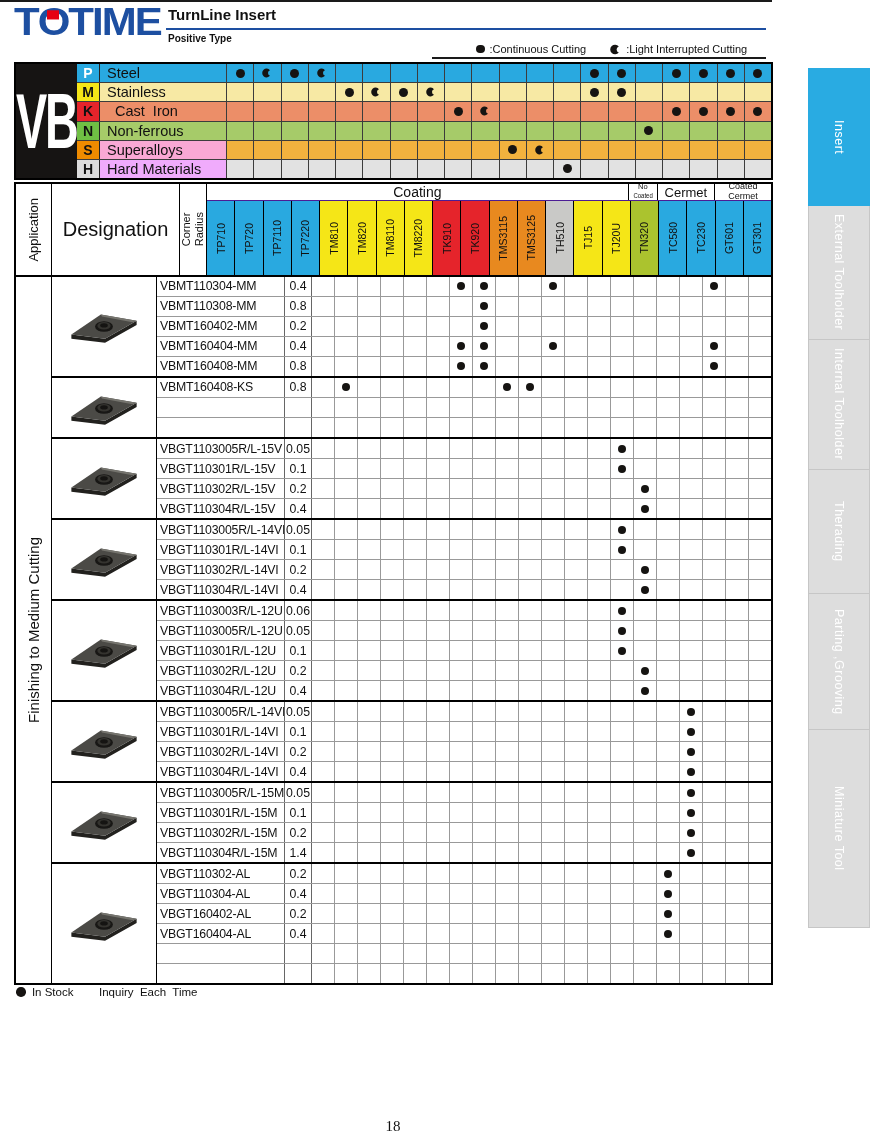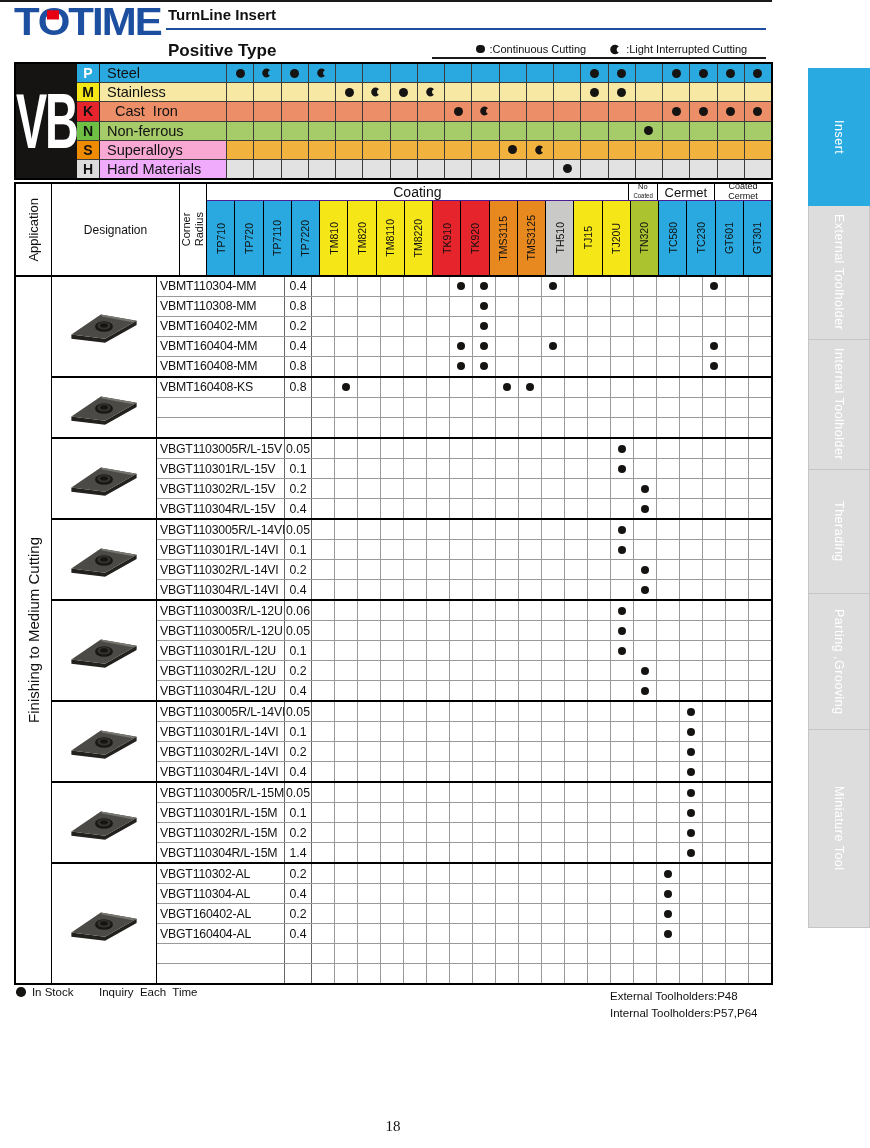--- a/index.html
+++ b/index.html
@@ -10,21 +10,21 @@
 
   
   .brand { position:absolute; left:14px; top:2px; font-weight:bold; font-size:42px;
            color:#1D4FA1; letter-spacing:-2px; line-height:1.05; transform:scaleY(0.92);
            transform-origin:top left; white-space:nowrap; }
   .logo-o { position:relative; display:inline-block; }
   .logo-o::after { content:''; position:absolute; left:50%; top:9px; transform:translateX(-50%);
                    width:12px; height:10px; background:#E60012; }
   .title-block { position:absolute; left:168px; top:6px; }
   .title { font-size:15px; font-weight:bold; }
-  .subtitle { font-size:17px; font-weight:bold; margin-top:18px; }
+  .subtitle { font-size:10px; font-weight:bold; margin-top:10px; }
   .title-rule { position:absolute; left:166px; top:28px; width:600px; height:2px; background:#1D4FA1; }
 
   
   .top-legend { position:absolute; left:476px; top:43px; font-size:11px; display:flex;
                 align-items:center; gap:5px; white-space:nowrap; }
   .legend-gap { width:14px; }
   .legend-rule { position:absolute; left:432px; top:57px; width:334px; height:2px; background:#1a1a1a; }
 
   .dot { display:inline-block; width:8.5px; height:8.5px; border-radius:50%; background:#161412; }
   .cres-wrap { display:inline-flex; }
@@ -49,21 +49,21 @@
   .matrix { flex:1; display:flex; }
   .m-cell { flex:1; display:flex; align-items:center; justify-content:center; border-right:1px solid #3c3c3c; }
   .m-cell:last-child { border-right:none; }
 
   
   .header-table { position:absolute; left:14px; top:182px; width:759px; height:93px;
                   border:2px solid #000; border-bottom:none; display:flex; background:#fff; }
   .h-cell { border-right:1px solid #000; display:flex; align-items:center; justify-content:center; }
   .h-app  { width:36px; }
   .h-chip { width:105px; font-size:14px; }
-  .h-desig{ width:128px; font-size:12px; }
+  .h-desig{ width:128px; font-size:20px; }
   .h-rad  { width:27px; }
   .h-coat { flex:1; display:flex; flex-direction:column; border-right:none; }
   .band { height:17px; display:flex; border-bottom:1px solid #4c1d95; }
   .band > div { display:flex; align-items:center; justify-content:center; }
   .band-coating { flex:15; font-size:14px; }
   .band-nc { flex:1; border-left:1px solid #000; flex-direction:column; font-size:7.5px;
              line-height:1.15; transform-origin:center; }
   .band-cermet { flex:2; border-left:1px solid #000; font-size:13px; }
   .band-cc { flex:2; border-left:1px solid #000; flex-direction:column; font-size:9px; line-height:1.1; }
   .h-cols { flex:1; display:flex; }
@@ -1502,24 +1502,20 @@
           </div>
         </div>
       </div>
   </div>
 
   <div class="stock-legend">
     <span class="dot" style="width:9.5px;height:9.5px"></span><span>  </span>
     <span>In Stock</span>
     <span>        </span>
     <span>Inquiry  Each  Time</span>
-  </div>
-  <div class="refs">
-    <div>External Toolholders:P48</div>
-    <div>Internal Toolholders:P57,P64</div>
   </div>
   <div class="page-num">18</div>
 
   <div class="sidebar">
       <div class="tab active" style="height: 138px;">
         <span class="vtab">Insert</span>
       </div>
       <div class="tab" style="height: 134px;">
         <span class="vtab">External Toolholder</span>
       </div>

